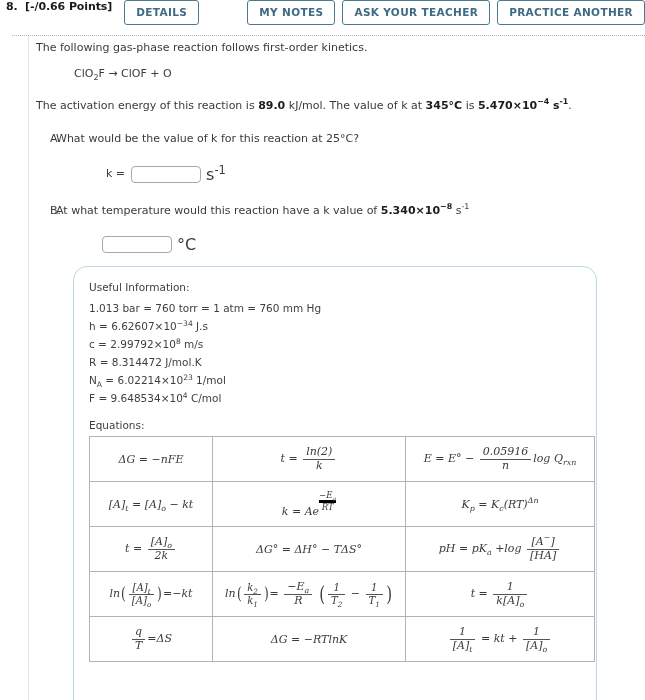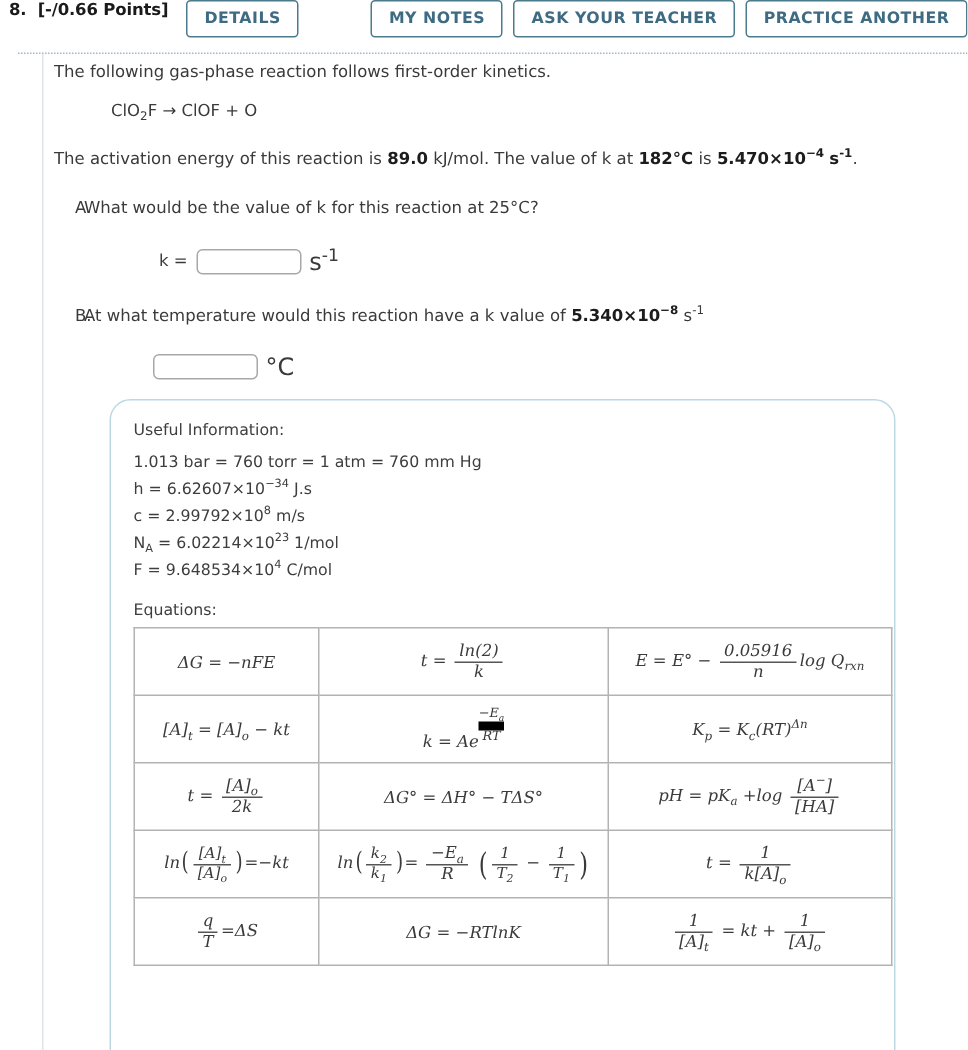--- a/index.html
+++ b/index.html
@@ -223,21 +223,21 @@
     transform: scaleX(0.72);
   }
   .upfrac {
     display: inline-block;
     vertical-align: super;
     font-size: 0.78em;
     text-align: center;
     line-height: 1.1;
   }
   .upfrac > .num { display: block; }
-  .upfrac > .den { display: block; border-top: 6px solid #000000; }
+  .upfrac > .den { display: block; border-top: 3px solid #000000; }
   .nostyle { font-style: normal; }
 </style>
 </head>
 <body>
 
 <div class="toolbar">
   <span class="points-label"><span>8.</span>&nbsp;&nbsp;<span>[-/0.66 Points]</span></span>
   <button class="tbtn tbtn-details">DETAILS</button>
   <span class="spacer-flex"></span>
   <button class="tbtn">MY NOTES</button>
@@ -252,21 +252,21 @@
 
   <div class="stmt">The following gas-phase reaction follows first-order kinetics.</div>
 
   <div class="reaction">
     <span>ClO</span><sub>2</sub><span>F</span>
     <span>→</span>
     <span>ClOF + O</span>
   </div>
 
   <div class="activation">
-    <span>The activation energy of this reaction is </span><span class="bold">89.0</span><span> kJ/mol. The value of k at </span><span class="bold">182°C</span><span> is </span><span class="bold">5.470</span><span class="bold">×</span><span class="bold">10</span><sup class="bold">−4</sup> <span class="bold">s</span><sup class="bold">-1</sup><span>.</span>
+    <span>The activation energy of this reaction is </span><span class="bold">89.0</span><span> kJ/mol. The value of k at </span><span class="bold">345°C</span><span> is </span><span class="bold">5.470</span><span class="bold">×</span><span class="bold">10</span><sup class="bold">−4</sup> <span class="bold">s</span><sup class="bold">-1</sup><span>.</span>
   </div>
 
   <div class="part">
     <span class="part-letter">A.</span>
     <span class="part-text">What would be the value of k for this reaction at 25°C?</span>
   </div>
   <div class="answer-row">
     <span class="k-label">k =</span>
     <input class="ansbox" type="text" value="" style="">
     <span class="unit"><span>s</span><sup>-1</sup></span>
@@ -290,20 +290,23 @@
   <div class="const-line">1.013 bar = 760 torr = 1 atm = 760 mm Hg</div>
 
   <div class="const-line">
     <span>h</span><span> = </span><span>6.62607</span><span>×</span><span>10</span><sup>−34</sup><span> J.s</span>
   </div>
 
   <div class="const-line">
     <span>c</span><span> = </span><span>2.99792</span><span>×</span><span>10</span><sup>8</sup><span> m/s</span>
   </div>
 
+  <div class="const-line">
+    <span>R</span><span> = </span><span>8.314472</span><span> J/mol.K</span>
+  </div>
 
   <div class="const-line">
     <span>N</span><sub>A</sub><span> = </span><span>6.02214</span><span>×</span><span>10</span><sup>23</sup><span> 1/mol</span>
   </div>
 
 
   <div class="const-line">
     <span>F</span><span> = </span><span>9.648534</span><span>×</span><span>10</span><sup>4</sup><span> C/mol</span>
   </div>
 

